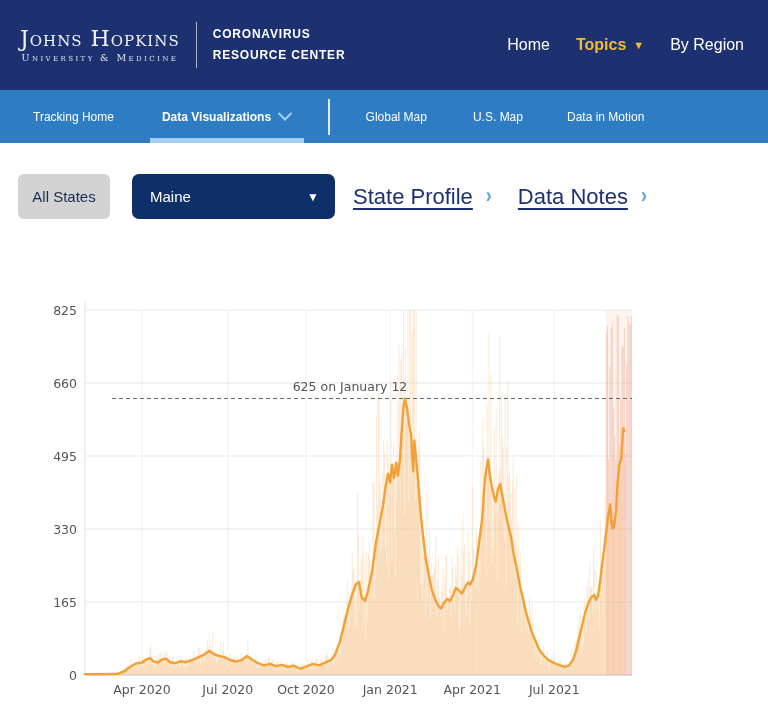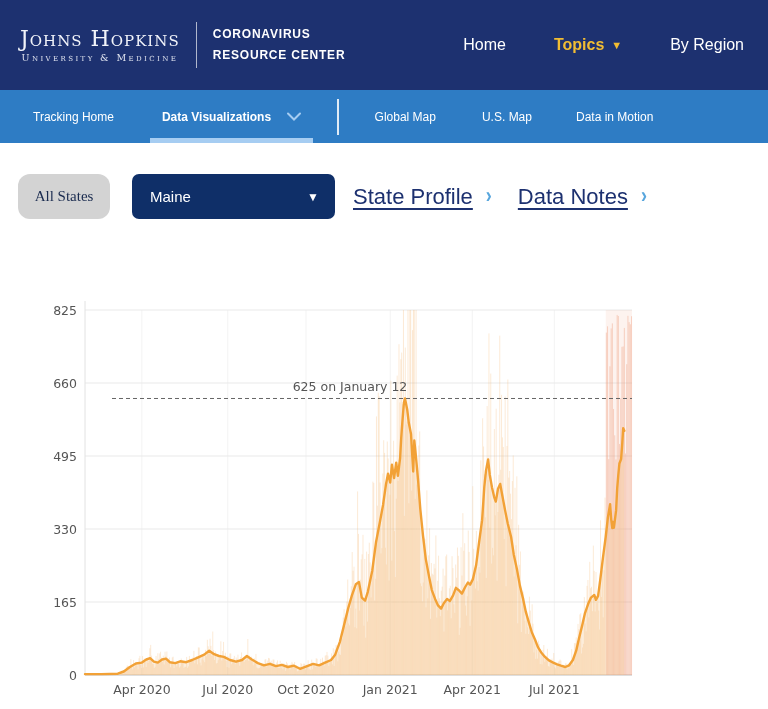--- a/index.html
+++ b/index.html
@@ -10,42 +10,42 @@
   .header { height:90px; background:var(--header-navy,#1d3170); display:flex;
     align-items:center; padding:0 20px; color:#fff; }
   .logo-block { display:flex; flex-direction:column; align-items:center; line-height:1.05;text-align:right; }
   .logo-main { font-family:"DejaVu Serif", serif; font-variant:small-caps;
     font-size:22px; letter-spacing:1px; color:#f2f4fa; white-space:nowrap; }
   .logo-sub { font-family:"DejaVu Serif", serif; font-variant:small-caps;
     font-size:9.5px; letter-spacing:2.4px; color:#dfe3ef; margin-top:3px; white-space:nowrap; }
   .logo-divider { width:1px; height:46px; background:rgba(255,255,255,.65); margin:0 16px; }
   .site-title { font-weight:bold; font-size:12px; letter-spacing:.8px; line-height:21px; }
   .header-spacer { flex:1; }
-  .header-nav { display:flex; align-items:flex-start; gap:48px; font-size:16px; padding-right:4px; }
+  .header-nav { display:flex; align-items:flex-start; gap:26px; font-size:16px; padding-right:4px; }
   .header-nav .navlink { color:#fff; cursor:pointer; white-space:nowrap; }
   .navlink.topics { color:var(--accent-yellow,#f1bc33); font-weight:bold;
     display:flex; align-items:center; gap:7px; }
   .caret-down { font-size:11px; line-height:1; }
 
   
   .subnav { height:53px; background:var(--subnav-blue,#2e7cc4); display:flex;
     align-items:center; color:#fff; font-size:12px; padding-left:21px; }
   .subnav-item { padding:0 12px; height:100%; display:flex; align-items:center;
     cursor:pointer; position:relative; white-space:nowrap; }
-  .subnav-item.active { font-weight:bold; margin-left:24px; gap:16px; }
+  .subnav-item.active { font-weight:bold; margin-left:24px; gap:7px; }
   .subnav-item.active::after { content:""; position:absolute; left:0; right:0; bottom:0;
     height:5px; background:var(--active-underline,#a6cdf2); }
   .subnav-divider { width:1.5px; height:36px; background:rgba(255,255,255,.85); margin:0 24px; }
   .chev-svg { display:block; }
 
   
   .filters { display:flex; align-items:center; padding:31px 0 0 18px; height:76px; }
   .btn-allstates { background:var(--button-gray,#d3d3d3); color:#1a2b4f; border:none;
-    border-radius:12px; height:45px; width:92px; font-size:15px;
-    font-family:Liberation Serif, serif; cursor:pointer; }
+    border-radius:6px; height:45px; width:92px; font-size:15px;
+    font-family:Liberation Sans, sans-serif; cursor:pointer; }
   .state-select { background:var(--dropdown-navy,#0f2f68); color:#fff; border-radius:7px;
     height:45px; width:203px; margin-left:22px; display:flex; align-items:center;
     padding:0 16px 0 18px; font-size:15px; cursor:pointer; }
   .state-select .sel-caret { margin-left:auto; font-size:12px; }
   .crumb-link { color:var(--link-navy,#1d3170); font-size:22px; font-weight:500;
     text-decoration:underline; text-underline-offset:4px; margin-left:18px;
     cursor:pointer; white-space:nowrap; }
   .crumb-chev { color:var(--chevron-blue,#58a6dd); font-size:18px; margin-left:13px;
     font-weight:bold; transform:scaleY(1.25); display:inline-block; cursor:pointer; }
 

